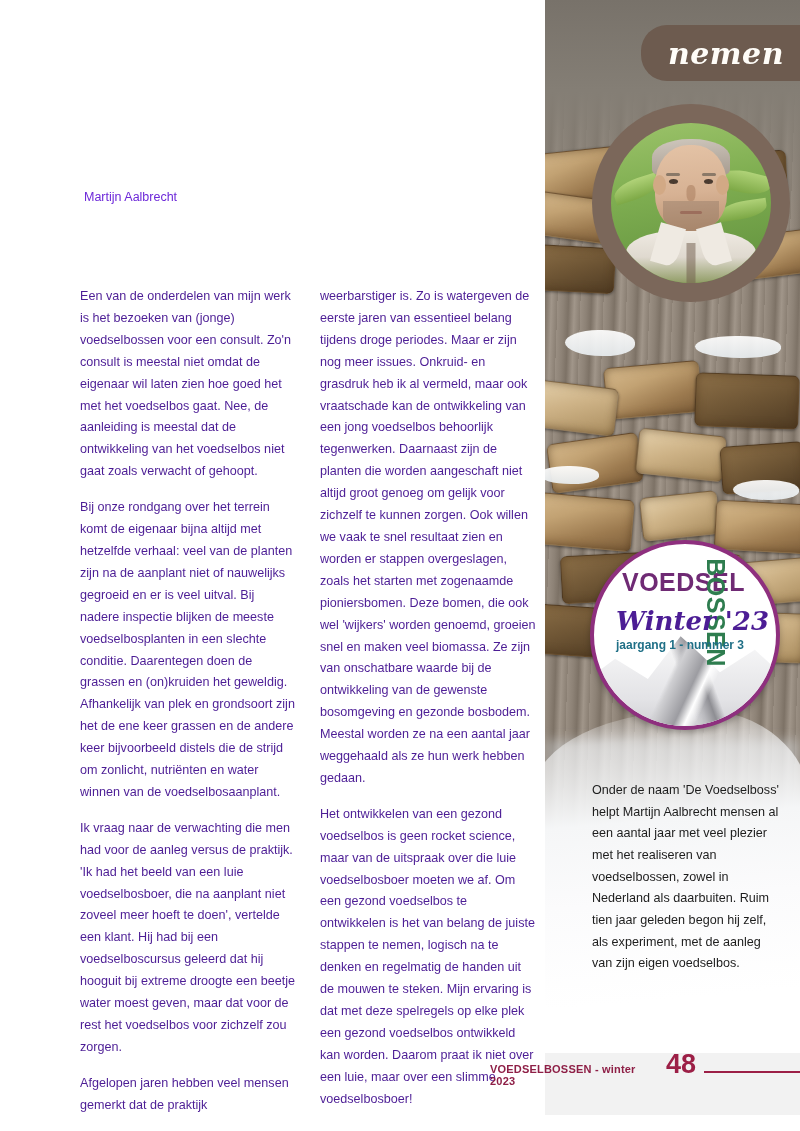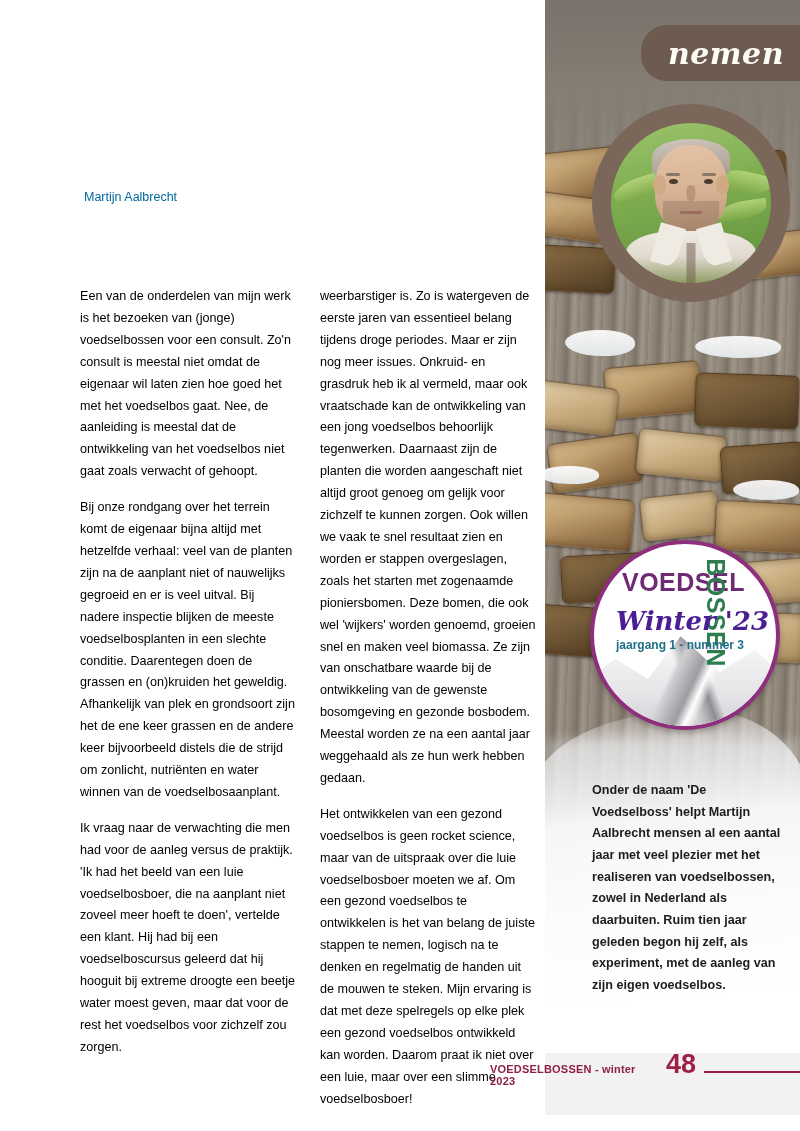--- a/index.html
+++ b/index.html
@@ -180,34 +180,34 @@
     position:absolute; left:82px; top:78px; width:420px;
     font-family:"DejaVu Sans", sans-serif;
     font-weight:700;
     font-size:40px;
     line-height:1.17;
     letter-spacing:1.2px;
     color:#6b5348;
   }
   .byline {
     position:absolute; left:84px; top:190px;
-    font-size:12.5px; color:#0369a1;
+    font-size:12.5px; color:#6d28d9;
   }
 
   
   .col { position:absolute; top:286px; width:216px;
-    font-size:12.6px; line-height:1.74; color:#000000; text-align:left; }
+    font-size:12.6px; line-height:1.74; color:#4c1d95; text-align:left; }
   .col p { margin-bottom:14px; }
   .col.c1 { left:80px; }
   .col.c2 { left:320px; }
 
   
   .bio {
     position:absolute; left:592px; top:780px; width:192px;
-    font-size:12.6px; line-height:1.72; color:#1d1d1d; z-index:4;font-weight:bold;
+    font-size:12.6px; line-height:1.72; color:#1d1d1d; z-index:4;
   }
 
   
   .footer { position:absolute; left:0; right:0; bottom:16px; height:62px; }
   .footer-band {
     position:absolute; left:545px; right:0; top:0; bottom:0;
     background:#f2f2f2;
   }
   .footer-inner {
     position:absolute; right:0; bottom:28px; left:490px;
@@ -297,20 +297,21 @@
     <div class="winter">Winter '23</div>
     <div class="issue">jaargang 1 - nummer 3</div>
   </div>
 
   <div class="byline">Martijn Aalbrecht</div>
 
   <div class="col c1">
     <p>Een van de onderdelen van mijn werk is het bezoeken van (jonge) voedselbossen voor een consult. Zo'n consult is meestal niet omdat de eigenaar wil laten zien hoe goed het met het voedselbos gaat. Nee, de aanleiding is meestal dat de ontwikkeling van het voedselbos niet gaat zoals verwacht of gehoopt.</p>
     <p>Bij onze rondgang over het terrein komt de eigenaar bijna altijd met hetzelfde verhaal: veel van de planten zijn na de aanplant niet of nauwelijks gegroeid en er is veel uitval. Bij nadere inspectie blijken de meeste voedselbosplanten in een slechte conditie. Daarentegen doen de grassen en (on)kruiden het geweldig. Afhankelijk van plek en grondsoort zijn het de ene keer grassen en de andere keer bijvoorbeeld distels die de strijd om zonlicht, nutriënten en water winnen van de voedselbosaanplant.</p>
     <p>Ik vraag naar de verwachting die men had voor de aanleg versus de praktijk. 'Ik had het beeld van een luie voedselbosboer, die na aanplant niet zoveel meer hoeft te doen', vertelde een klant. Hij had bij een voedselboscursus geleerd dat hij hooguit bij extreme droogte een beetje water moest geven, maar dat voor de rest het voedselbos voor zichzelf zou zorgen.</p>
+    <p>Afgelopen jaren hebben veel mensen gemerkt dat de praktijk</p>
   </div>
   <div class="col c2">
     <p>weerbarstiger is. Zo is watergeven de eerste jaren van essentieel belang tijdens droge periodes. Maar er zijn nog meer issues. Onkruid- en grasdruk heb ik al vermeld, maar ook vraatschade kan de ontwikkeling van een jong voedselbos behoorlijk tegenwerken. Daarnaast zijn de planten die worden aangeschaft niet altijd groot genoeg om gelijk voor zichzelf te kunnen zorgen. Ook willen we vaak te snel resultaat zien en worden er stappen overgeslagen, zoals het starten met zogenaamde pioniersbomen. Deze bomen, die ook wel 'wijkers' worden genoemd, groeien snel en maken veel biomassa. Ze zijn van onschatbare waarde bij de ontwikkeling van de gewenste bosomgeving en gezonde bosbodem. Meestal worden ze na een aantal jaar weggehaald als ze hun werk hebben gedaan.</p>
     <p>Het ontwikkelen van een gezond voedselbos is geen rocket science, maar van de uitspraak over die luie voedselbosboer moeten we af. Om een gezond voedselbos te ontwikkelen is het van belang de juiste stappen te nemen, logisch na te denken en regelmatig de handen uit de mouwen te steken. Mijn ervaring is dat met deze spelregels op elke plek een gezond voedselbos ontwikkeld kan worden. Daarom praat ik niet over een luie, maar over een slimme voedselbosboer!</p>
   </div>
 
   <div class="bio">Onder de naam 'De Voedselboss' helpt Martijn Aalbrecht mensen al een aantal jaar met veel plezier met het realiseren van voedselbossen, zowel in Nederland als daarbuiten. Ruim tien jaar geleden begon hij zelf, als experiment, met de aanleg van zijn eigen voedselbos.</div>
 
   <div class="footer">
     <div class="footer-band"></div>

